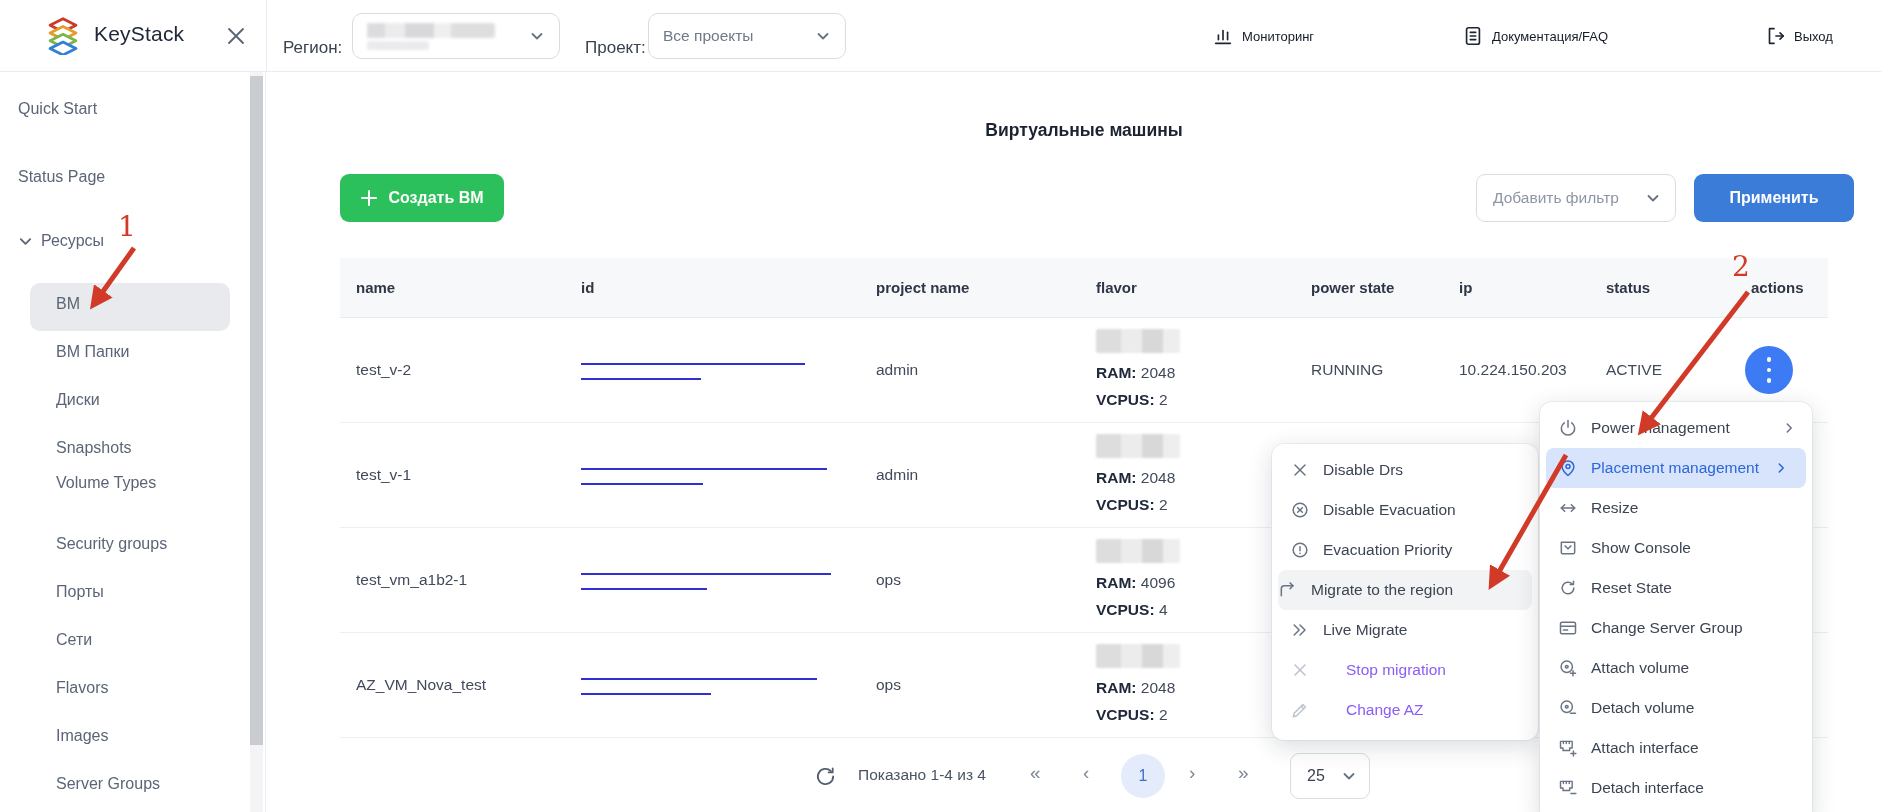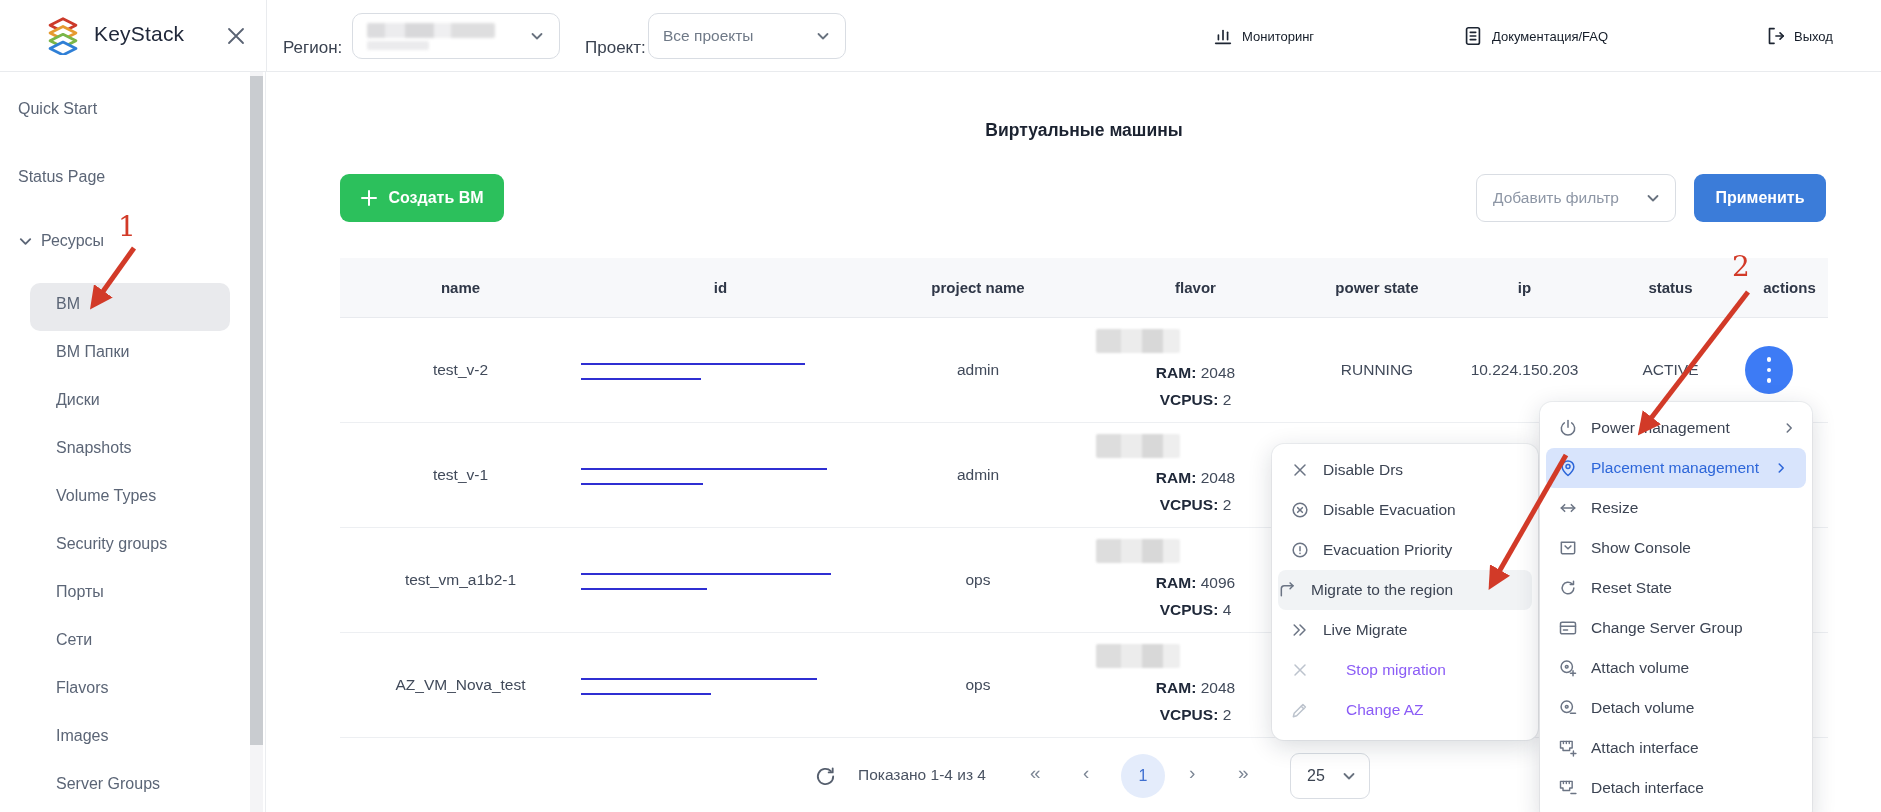--- a/index.html
+++ b/index.html
@@ -57,27 +57,27 @@
   
   .page-title { position:absolute; left:340px; top:120px; width:1488px; text-align:center;
     font-size:17.5px; font-weight:bold; color:#1b2230; }
   .btn-create { position:absolute; left:340px; top:174px; width:164px; height:48px; border-radius:9px;
     background:#2cc05c; color:#fff; display:flex; align-items:center; justify-content:center; gap:10px;
     font-size:16px; font-weight:bold; cursor:pointer; }
   .btn-create .ic { width:18px; height:18px; color:#fff; }
   .filter-select { position:absolute; left:1476px; top:174px; width:200px; height:48px; border:1px solid #d9dde3;
     border-radius:9px; background:#fff; display:flex; align-items:center; padding:0 14px 0 16px; cursor:pointer; }
   .filter-select .sel-text { font-size:15.5px; color:#8d96a5; }
-  .btn-apply { position:absolute; left:1694px; top:174px; width:132px; height:48px; border-radius:9px;
+  .btn-apply { position:absolute; left:1694px; top:174px; width:160px; height:48px; border-radius:9px;
     background:#3b7cd9; color:#fff; display:flex; align-items:center; justify-content:center;
     font-size:16px; font-weight:bold; cursor:pointer; }
 
   
   .vm-table { position:absolute; left:340px; top:258px; width:1488px; z-index:1; }
-  .t-row { display:grid; grid-template-columns:225px 295px 220px 215px 148px 147px 145px 93px; align-items:center;text-align:center; }
+  .t-row { display:grid; grid-template-columns:225px 295px 220px 215px 148px 147px 145px 93px; align-items:center; }
   .t-head { height:60px; background:#f7f8fa; border-bottom:1px solid #e8eaee; }
   .t-head .cell { font-size:15px; font-weight:bold; color:#2f3747; }
   .cell { padding-left:16px; font-size:15.5px; color:#414a5a; }
   .t-data { height:105px; border-bottom:1px solid #edeff2; background:#fff; }
   .id-cell { display:flex; flex-direction:column; gap:10px; }
   .id-link { border-bottom:2px solid #2f2fd2; padding-bottom:3px; cursor:pointer; }
   .id-strip { height:16px; border-radius:2px; filter:blur(1.2px);
     background:linear-gradient(90deg,#c9cbf3 0 12%,#e0e1f9 12% 22%,#cdcff4 22% 38%,#e4e5fa 38% 50%,#cbcdf3 50% 66%,#dedff8 66% 78%,#cfd1f5 78% 100%); }
   .flavor-cell { display:flex; flex-direction:column; gap:4px; }
   .flavor-blur { width:84px; height:24px; border-radius:2px; filter:blur(1.2px); margin-bottom:4px;
@@ -191,21 +191,21 @@
       <svg class="ic" viewBox="0 0 16 16" fill="none" stroke="currentColor" stroke-width="2" stroke-linecap="round" stroke-linejoin="round">
           <path d="M3 5.5l5 5 5-5"></path>
         </svg>
       <span>Ресурсы</span>
     </div>
     <div class="side-selected-pill"></div>
     <div class="side-sub" style="top:223px">ВМ</div>
     <div class="side-sub" style="top:271px">ВМ Папки</div>
     <div class="side-sub" style="top:319px">Диски</div>
     <div class="side-sub" style="top:367px">Snapshots</div>
-    <div class="side-sub" style="top:415px">Volume Types</div>
+    <div class="side-sub" style="top:402px">Volume Types</div>
     <div class="side-sub" style="top:463px">Security groups</div>
     <div class="side-sub" style="top:511px">Порты</div>
     <div class="side-sub" style="top:559px">Сети</div>
     <div class="side-sub" style="top:607px">Flavors</div>
     <div class="side-sub" style="top:655px">Images</div>
     <div class="side-sub" style="top:703px">Server Groups</div>
     <div class="side-scroll-track"></div>
     <div class="side-scroll-thumb"></div>
   </div>
 

